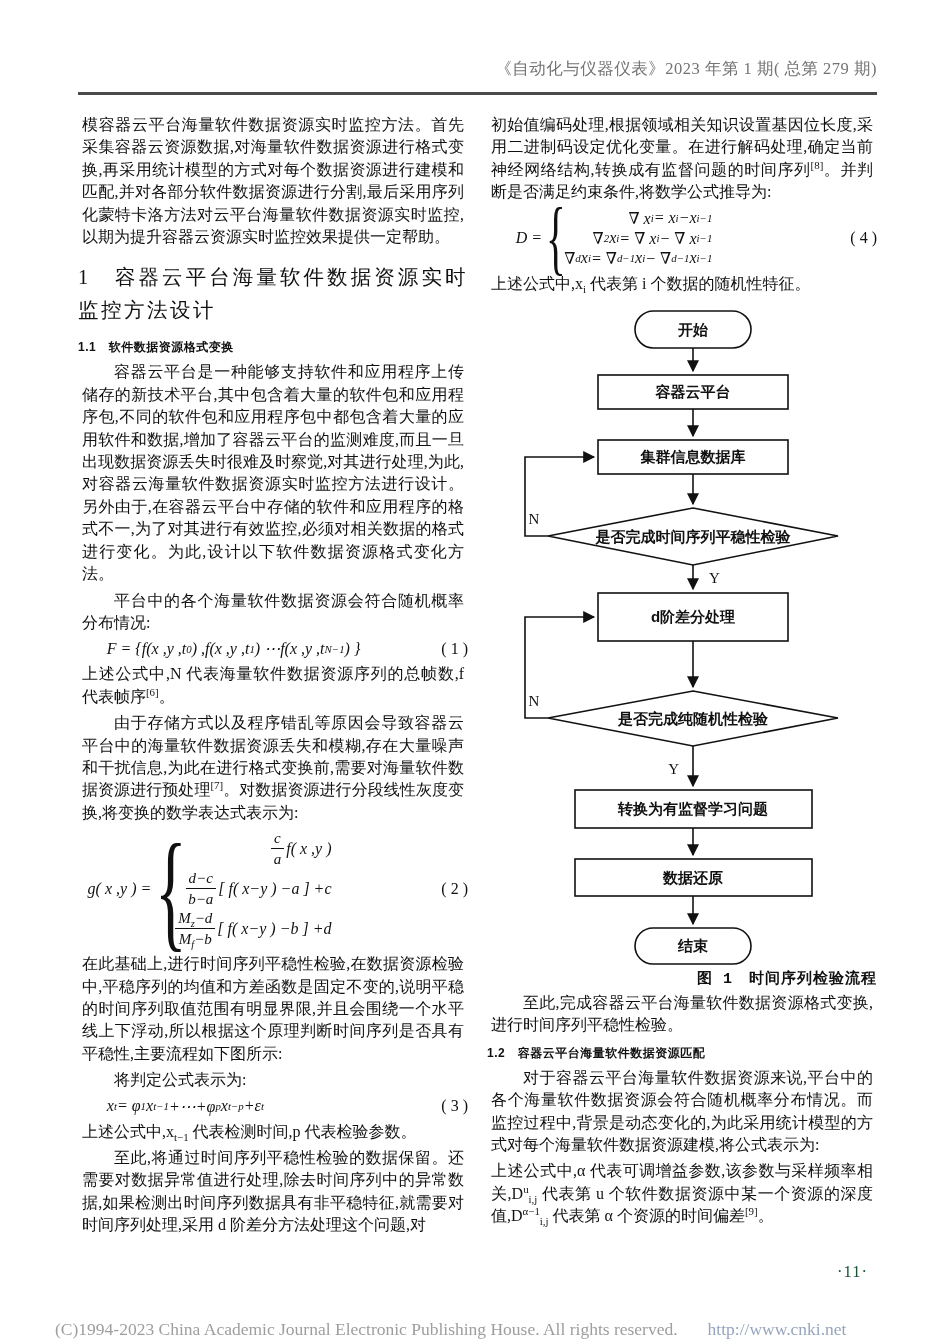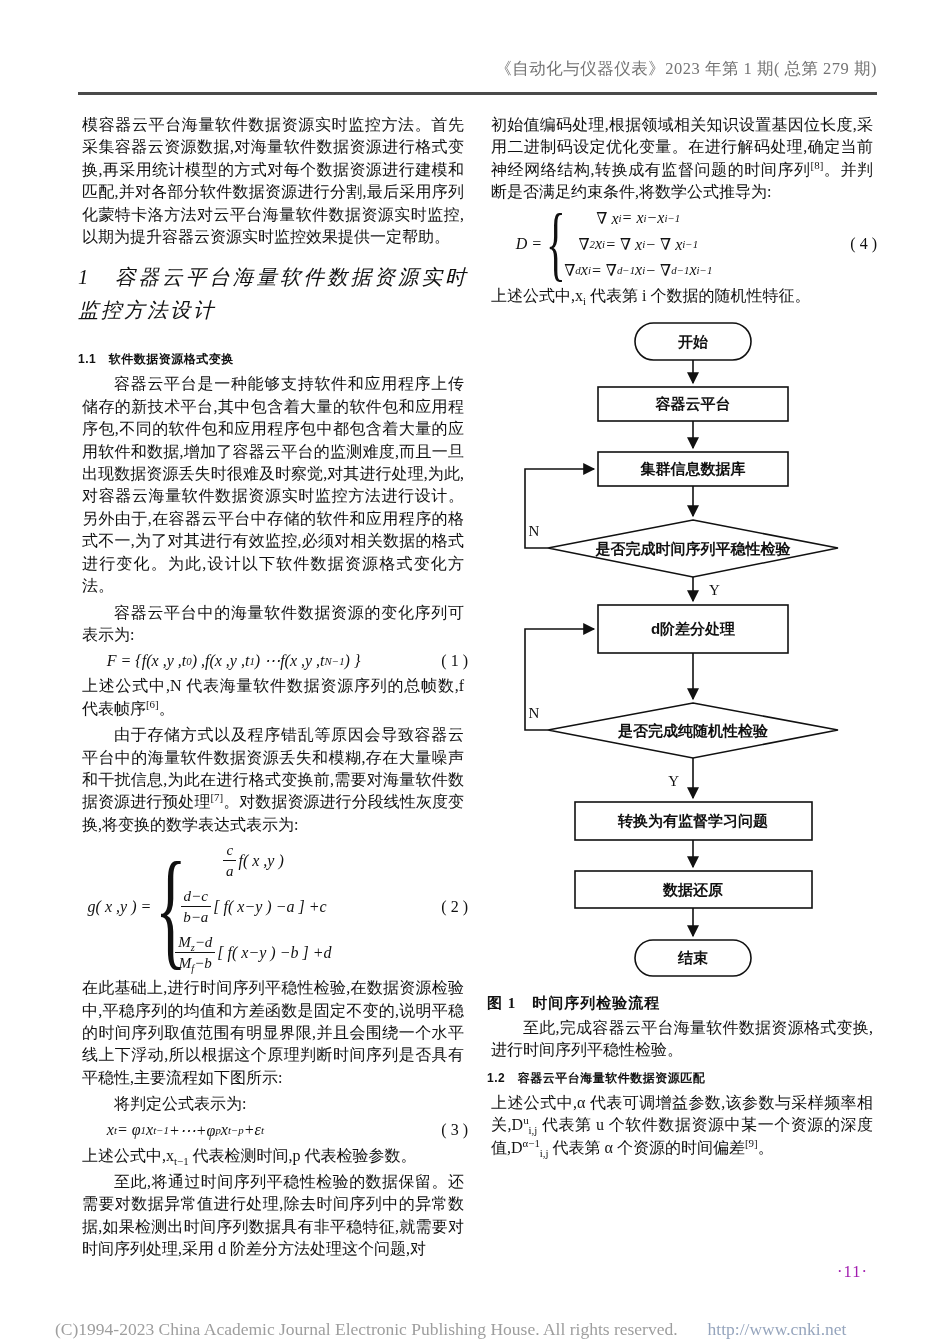--- a/index.html
+++ b/index.html
@@ -11,61 +11,61 @@
   .page{position:absolute;inset:0;}
   .journal-header{
     position:absolute;top:58px;left:78px;right:73px;
     text-align:right;font-size:16.5px;letter-spacing:.5px;color:#737373;
   }
   .header-rule{position:absolute;top:92px;left:78px;right:73px;height:3px;background:#4a4a4a;}
   .cols{position:absolute;top:110px;left:78px;display:flex;gap:19px;}
   .col{width:390px;}
   p{margin:4px;font-size:16px;line-height:22.4px;text-align:justify;}
   p.ind{text-indent:2em;}
-  h1.sec{font-size:20.5px;font-weight:400;letter-spacing:2.5px;line-height:33px;margin:13px 0 24px;text-align:justify;font-style:italic;}
+  h1.sec{font-size:20.5px;font-weight:400;letter-spacing:2.5px;line-height:33px;margin:13px 0 12px;text-align:justify;}
   h2.sub{font-family:"Liberation Sans","DejaVu Sans",sans-serif;font-size:12px;font-weight:700;margin:8px 0 5px;letter-spacing:.5px;}
   sub,sup{font-size:68%;line-height:0;}
   .eq{display:flex;align-items:center;margin:5px 0;font-size:16px;}
   .eq .eq-body{font-style:italic;margin-left:1.8em;display:inline-flex;align-items:center;}
   .eq .eq-num{margin-left:auto;font-style:normal;}
   .eq2 .eq-body{margin-left:.6em;}
   .frac{display:inline-flex;flex-direction:column;align-items:center;vertical-align:middle;margin:0 2px;line-height:1.2;font-size:15px;}
   .frac .num{border-bottom:1.2px solid #111;padding:0 3px 1px;}
   .frac .den{padding:1px 3px 0;}
-  .cases{display:inline-flex;flex-direction:column;align-items:center;gap:7px;position:relative;padding-left:18px;margin-left:4px;}
+  .cases{display:inline-flex;flex-direction:column;align-items:flex-end;gap:1px;position:relative;padding-left:18px;margin-left:4px;}
   .cases::before{content:"{";position:absolute;left:0;top:50%;font-style:normal;font-weight:300;color:#111;transform-origin:left center;}
   .eq2 .cases::before{font-size:132px;transform:translateY(-50%) scaleX(.5);}
   .eq4 .cases::before{font-size:82px;transform:translateY(-50%) scaleX(.5);}
   .crow{display:inline-flex;align-items:center;}
   .over{display:inline-block;border-top:1.2px solid #111;line-height:1.05;padding-top:1px;}
   .figure{margin:8px 0 4px;}
   .flow-svg{display:block;}
   .flow-svg text{font-family:"Liberation Sans","DejaVu Sans",sans-serif;font-size:15px;font-weight:600;fill:#111;}
   .flow-svg text.yn{font-family:"Liberation Serif","DejaVu Serif",serif;font-weight:400;font-size:15px;}
-  .fig-caption{text-align:left;font-family:Liberation Serif, serif;font-weight:700;font-size:15px;margin-top:14px;letter-spacing:1px;}
-  .page-num{position:absolute;top:1262px;right:82px;font-size:16.5px;letter-spacing:1px;color:#a21caf;}
+  .fig-caption{text-align:right;font-family:Liberation Mono, monospace;font-weight:700;font-size:15px;margin-top:1px;letter-spacing:1px;}
+  .page-num{position:absolute;top:1262px;right:82px;font-size:16.5px;letter-spacing:1px;color:#14532d;}
   .footer{position:absolute;left:55px;bottom:4px;width:860px;font-size:17.5px;color:#9e9e9e;white-space:nowrap;}
   .footer .url{color:#96a5bd;margin-left:30px;}
 </style>
 </head>
 <body>
 
 <div class="page">
 
   <div class="journal-header">《自动化与仪器仪表》2023 年第 1 期( 总第 279 期)</div>
   <div class="header-rule"></div>
 
   <div class="cols">
 
     <div class="col">
       <p>模容器云平台海量软件数据资源实时监控方法。首先采集容器云资源数据,对海量软件数据资源进行格式变换,再采用统计模型的方式对每个数据资源进行建模和匹配,并对各部分软件数据资源进行分割,最后采用序列化蒙特卡洛方法对云平台海量软件数据资源实时监控,以期为提升容器云资源实时监控效果提供一定帮助。</p>
       <h1 class="sec">1　容器云平台海量软件数据资源实时监控方法设计</h1>
       <h2 class="sub">1.1　软件数据资源格式变换</h2>
       <p class="ind">容器云平台是一种能够支持软件和应用程序上传储存的新技术平台,其中包含着大量的软件包和应用程序包,不同的软件包和应用程序包中都包含着大量的应用软件和数据,增加了容器云平台的监测难度,而且一旦出现数据资源丢失时很难及时察觉,对其进行处理,为此,对容器云海量软件数据资源实时监控方法进行设计。另外由于,在容器云平台中存储的软件和应用程序的格式不一,为了对其进行有效监控,必须对相关数据的格式进行变化。为此,设计以下软件数据资源格式变化方法。</p>
-      <p class="ind">容器云平台中的海量软件数据资源的变化序列可表示为:</p>
+      <p class="ind">平台中的各个海量软件数据资源会符合随机概率分布情况:</p>
       <div class="eq">
         <span class="eq-body">F = {f(x ,y ,t<sub>0</sub>) ,f(x ,y ,t<sub>1</sub>) ⋯f(x ,y ,t<sub>N−1</sub>) }</span>
         <span class="eq-num">( 1 )</span>
       </div>
       <p>上述公式中,N 代表海量软件数据资源序列的总帧数,f 代表帧序<sup>[6]</sup>。</p>
       <p class="ind">由于存储方式以及程序错乱等原因会导致容器云平台中的海量软件数据资源丢失和模糊,存在大量噪声和干扰信息,为此在进行格式变换前,需要对海量软件数据资源进行预处理<sup>[7]</sup>。对数据资源进行分段线性灰度变换,将变换的数学表达式表示为:</p>
       <div class="eq eq2">
         <span class="eq-body">
             <span>g( x ,y ) = </span>
             <span><span class="cases">
@@ -152,20 +152,21 @@
           <text class="yn" x="47" y="221" text-anchor="middle">N</text>
           <text class="yn" x="222" y="280" text-anchor="start">Y</text>
           <text class="yn" x="47" y="403" text-anchor="middle">N</text>
           <text class="yn" x="192" y="471" text-anchor="end">Y</text>
         </svg>
         <div class="fig-caption">图 1　时间序列检验流程</div>
       </div>
 
       <p class="ind">至此,完成容器云平台海量软件数据资源格式变换,进行时间序列平稳性检验。</p>
       <h2 class="sub">1.2　容器云平台海量软件数据资源匹配</h2>
+      <p class="ind">对于容器云平台海量软件数据资源来说,平台中的各个海量软件数据资源会符合随机概率分布情况。而监控过程中,背景是动态变化的,为此采用统计模型的方式对每个海量软件数据资源建模,将公式表示为:</p>
       <p>上述公式中,α 代表可调增益参数,该参数与采样频率相关,D<sup>u</sup><sub>i,j</sub> 代表第 u 个软件数据资源中某一个资源的深度值,D<sup>α−1</sup><sub>i,j</sub> 代表第 α 个资源的时间偏差<sup>[9]</sup>。</p>
     </div>
 
   </div>
 
   <div class="page-num">·11·</div>
 
   <div class="footer">
     <span>(C)1994-2023 China Academic Journal Electronic Publishing House. All rights reserved.</span><span class="url">http://www.cnki.net</span>
   </div>

